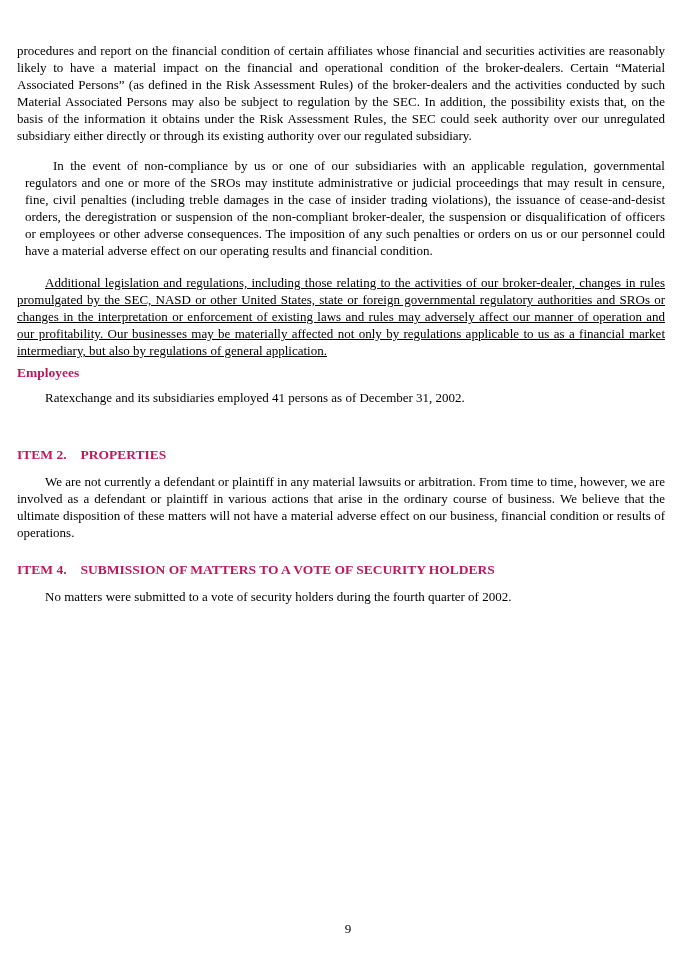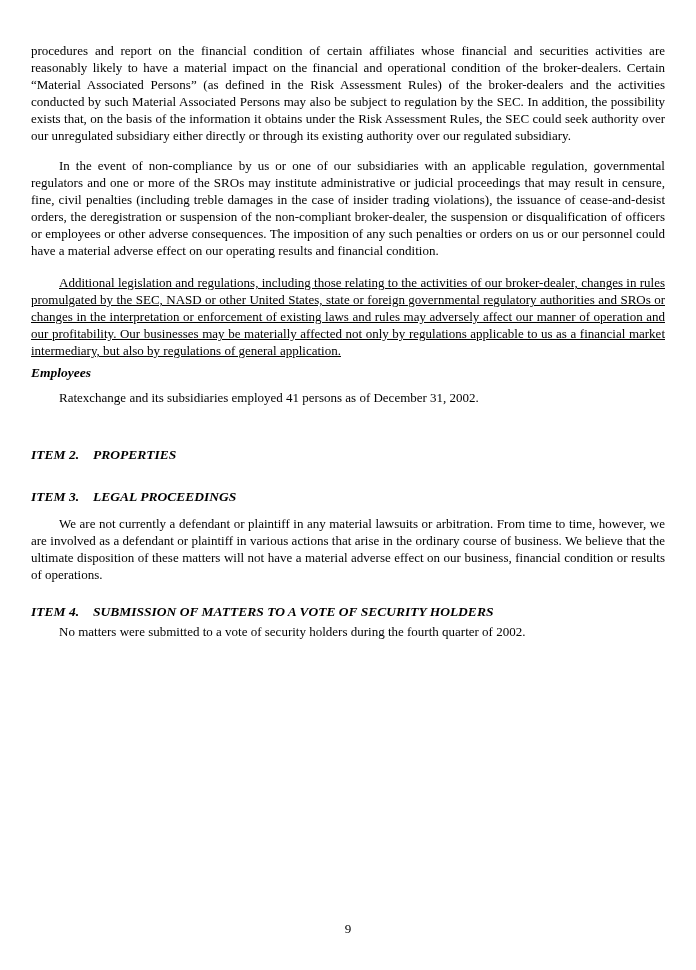--- a/index.html
+++ b/index.html
@@ -2,50 +2,49 @@
 <html><head>
 <meta charset="utf-8">
 <style>
   * { margin: 0; padding: 0; box-sizing: border-box; }
   html, body { background: #ffffff; }
   .page {
     position: relative;
     width: 696px;
     height: 970px;
     background: #ffffff;
-    padding: 42px 31px 0 31px;
+    padding: 42px 31px 0 17px;
     font-family: "Liberation Serif", "DejaVu Serif", serif;
     color: #000000;
     overflow: hidden;
   }
   p.body-text {
     font-size: 13px;
     line-height: 17px;
     text-align: justify;
     color: #000000;
   }
   .indent { text-indent: 28px; }
   .heading {
     font-size: 13.5px;
     line-height: 17px;
     font-weight: bold;
-    color: #000000;
-    font-style: italic;
+    color: #be185d;
   }
   .item-heading .item-title { margin-left: 14px; }
-  .mt-p2 { margin-top: 13px; }
+  .mt-p2 { margin-top: 13px; margin-left: 8px; }
   .mt-p3 { margin-top: 15px; text-decoration: underline; }
   .mt-hemp { margin-top: 5px; }
   .mt-pemp { margin-top: 8px; }
   .mt-hitem2 { margin-top: 40px; }
   .mt-pitem2 { margin-top: 6px; }
   .mt-hitem3 { margin-top: 25px; }
   .mt-pitem3 { margin-top: 10px; }
   .mt-hitem4 { margin-top: 20px; }
-  .mt-pitem4 { margin-top: 3px; }
+  .mt-pitem4 { margin-top: 10px; }
   .page-number {
     position: absolute;
     bottom: 33px;
     left: 0;
     width: 100%;
     text-align: center;
     font-size: 13px;
     line-height: 17px;
     color: #000000;
   }
@@ -63,23 +62,20 @@
 
   <h2 class="heading mt-hemp">Employees</h2>
 
   <p class="body-text indent mt-pemp">Ratexchange and its subsidiaries employed 41 persons as of December 31, 2002.</p>
 
   <h2 class="heading item-heading mt-hitem2">
     <span class="item-label">ITEM 2.</span><span class="item-title">PROPERTIES</span>
   </h2>
 
 
-  <h2 class="heading item-heading mt-hitem3">
-    <span class="item-label">ITEM 3.</span><span class="item-title">LEGAL PROCEEDINGS</span>
-  </h2>
 
   <p class="body-text indent mt-pitem3">We are not currently a defendant or plaintiff in any material lawsuits or arbitration. From time to time, however, we are involved as a defendant or plaintiff in various actions that arise in the ordinary course of business. We believe that the ultimate disposition of these matters will not have a material adverse effect on our business, financial condition or results of operations.</p>
 
   <h2 class="heading item-heading mt-hitem4">
     <span class="item-label">ITEM 4.</span><span class="item-title">SUBMISSION OF MATTERS TO A VOTE OF SECURITY HOLDERS</span>
   </h2>
 
   <p class="body-text indent mt-pitem4">No matters were submitted to a vote of security holders during the fourth quarter of 2002.</p>
 
   <div class="page-number">9</div>

